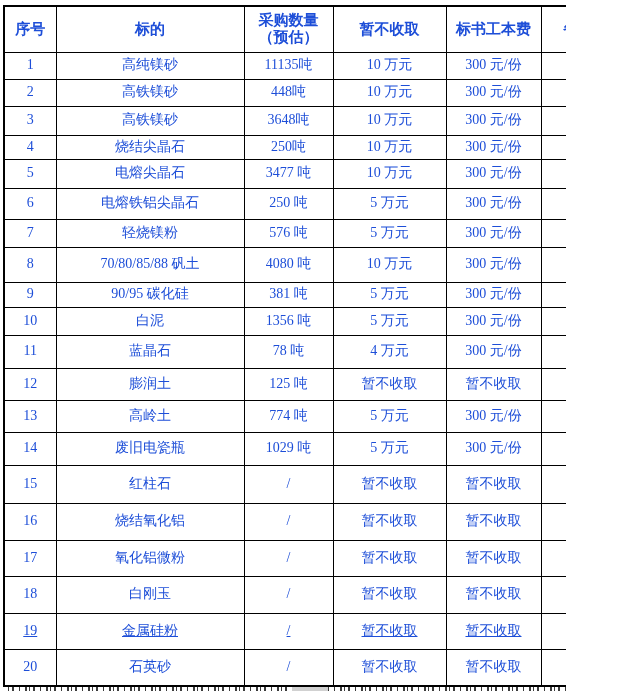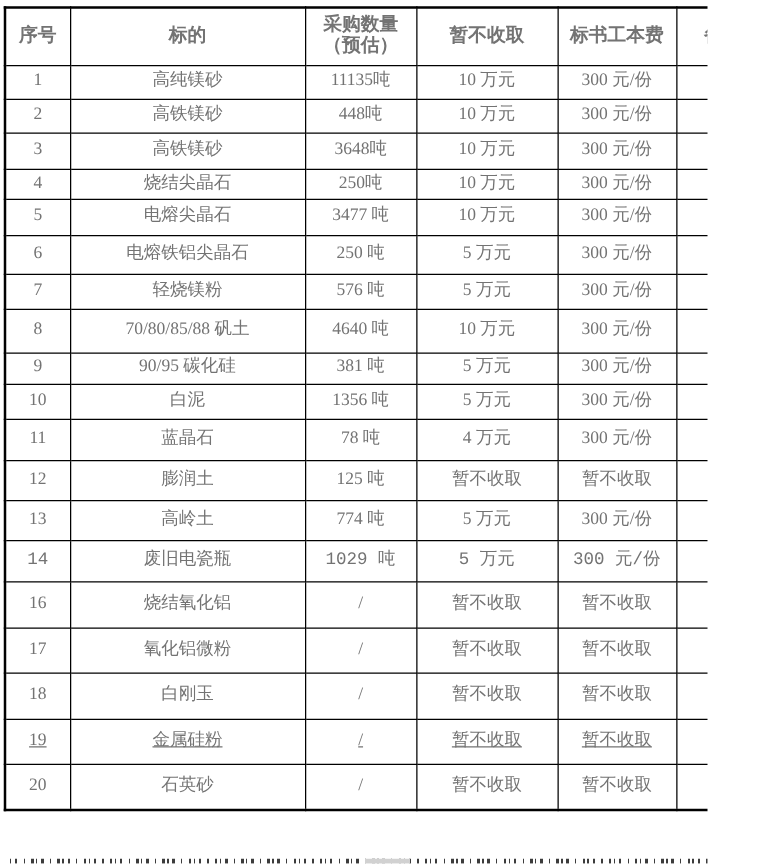--- a/index.html
+++ b/index.html
@@ -7,21 +7,21 @@
     padding: 0;
     background: #ffffff;
   }
   #page {
     position: relative;
     width: 566px;
     height: 691px;
     background: #ffffff;
     overflow: hidden;
     font-family: "Liberation Serif", "DejaVu Serif", serif;
-    color: #737373;
+    color: #1d4ed8;
   }
   table.doc-table {
     position: absolute;
     left: 3px;
     top: 5px;
     width: 612px;
     border-collapse: collapse;
     table-layout: fixed;
     border: 2px solid #000000;
   }
@@ -148,21 +148,21 @@
         <td>7</td>
         <td>轻烧镁粉</td>
         <td>576 吨</td>
         <td>5 万元</td>
         <td>300 元/份</td>
         <td></td>
       </tr>
         <tr style="height: 35px;">
         <td>8</td>
         <td>70/80/85/88 矾土</td>
-        <td>4640 吨</td>
+        <td>4080 吨</td>
         <td>10 万元</td>
         <td>300 元/份</td>
         <td></td>
       </tr>
         <tr style="height: 25px;">
         <td>9</td>
         <td>90/95 碳化硅</td>
         <td>381 吨</td>
         <td>5 万元</td>
         <td>300 元/份</td>
@@ -193,28 +193,36 @@
         <td></td>
       </tr>
         <tr style="height: 32px;">
         <td>13</td>
         <td>高岭土</td>
         <td>774 吨</td>
         <td>5 万元</td>
         <td>300 元/份</td>
         <td></td>
       </tr>
-        <tr style="height: 33px; font-family: Liberation Mono, monospace;">
+        <tr style="height: 33px;">
         <td>14</td>
         <td>废旧电瓷瓶</td>
         <td>1029 吨</td>
         <td>5 万元</td>
         <td>300 元/份</td>
         <td></td>
       </tr>
+        <tr style="height: 38px;">
+        <td>15</td>
+        <td>红柱石</td>
+        <td>/</td>
+        <td>暂不收取</td>
+        <td>暂不收取</td>
+        <td></td>
+      </tr>
         <tr style="height: 37px;">
         <td>16</td>
         <td>烧结氧化铝</td>
         <td>/</td>
         <td>暂不收取</td>
         <td>暂不收取</td>
         <td></td>
       </tr>
         <tr style="height: 36px;">
         <td>17</td>

